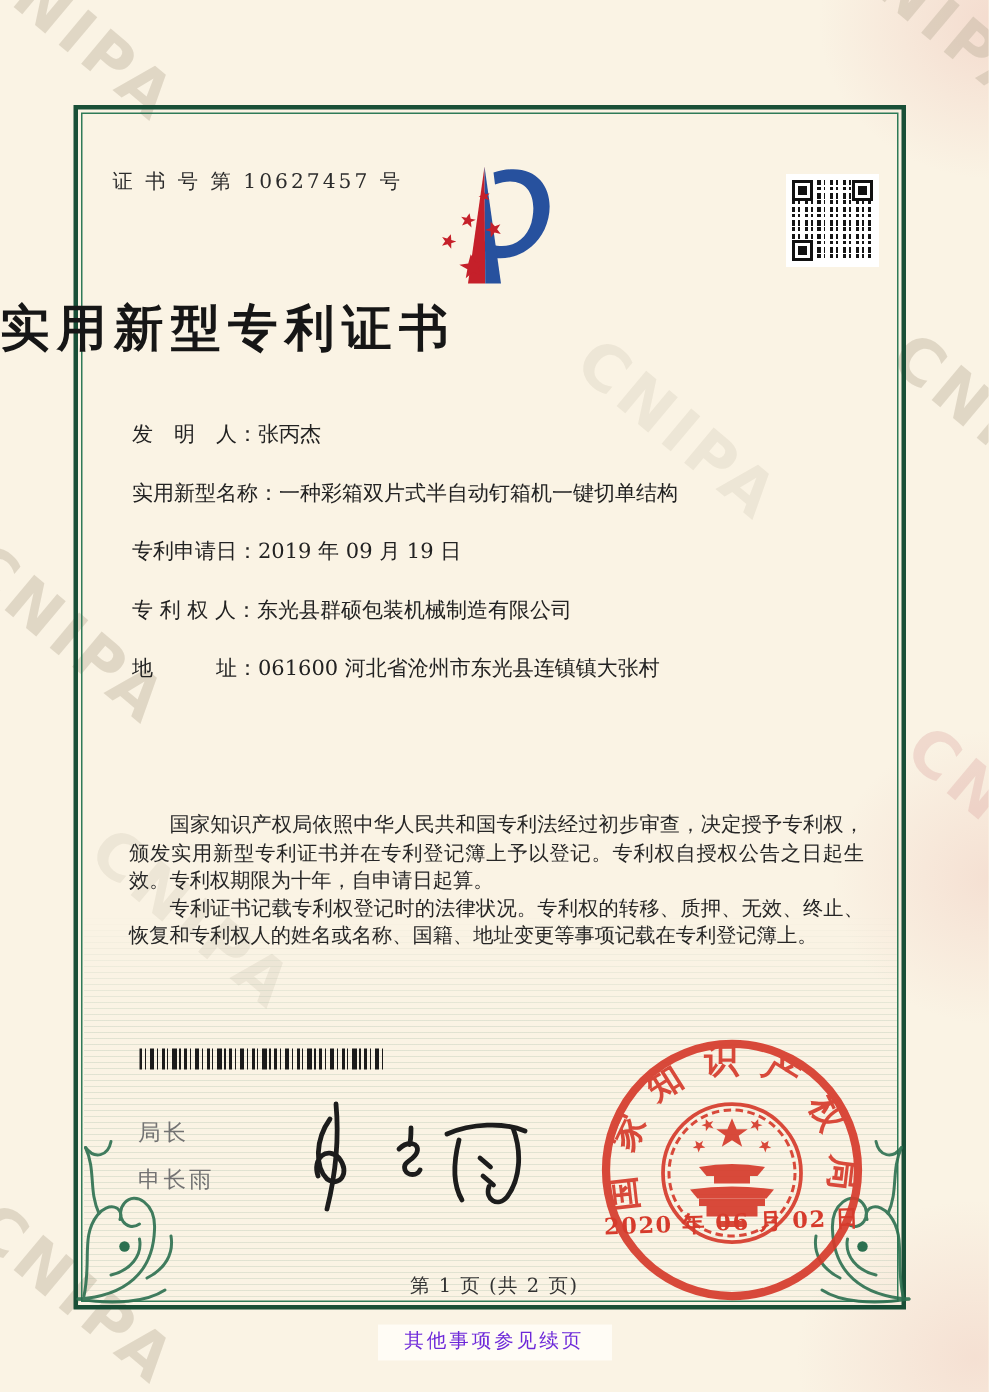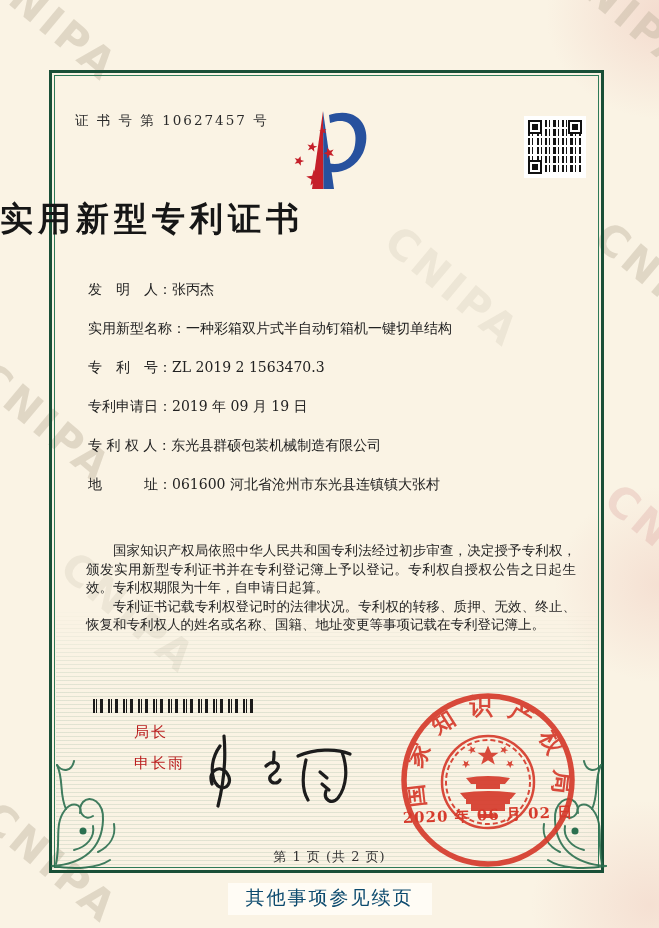--- a/index.html
+++ b/index.html
@@ -43,30 +43,30 @@
   .fields{position:absolute;left:88px;top:281px;font-size:14px;color:#222;}
   .frow{height:24px;margin-bottom:15px;white-space:nowrap;}
   .flabel{display:inline-block;}
   .fvalue{display:inline-block;}
   .grant-pair{margin-left:46px;}
   .par{position:absolute;left:86px;top:541px;width:490px;font-size:13.5px;
     line-height:18.6px;color:#262626;text-align:justify;}
   .par p{margin:0;text-indent:2em;}
   .barcode{position:absolute;left:93px;top:699px;width:165px;height:14px;
     background:repeating-linear-gradient(90deg,#1b1b1b 0 2px,transparent 2px 3.5px,#1b1b1b 3.5px 4.3px,transparent 4.3px 7px,#1b1b1b 7px 10px,transparent 10px 11.6px,#1b1b1b 11.6px 12.4px,transparent 12.4px 15px);}
-  .signer{position:absolute;left:92px;top:723px;font-size:15px;color:#b91c1c;letter-spacing:2px;margin-left:42px;}
+  .signer{position:absolute;left:92px;top:746px;font-size:15px;color:#737373;letter-spacing:2px;}
   .signer-name{margin-top:12px;text-align:right;}
   .signature{position:absolute;left:190px;top:732px;width:170px;height:80px;}
   .seal{position:absolute;left:398px;top:690px;width:180px;height:180px;opacity:.92;}
   .seal-date{position:absolute;left:398px;top:806px;width:180px;text-align:center;
     color:#d63b2c;font-size:15px;font-weight:bold;letter-spacing:1px;transform:rotate(-2deg);}
   .page-indicator{position:absolute;left:0;right:0;top:848px;text-align:center;
     font-size:13px;color:#333;letter-spacing:1px;}
   .footer-note{position:absolute;left:50%;transform:translateX(-50%);top:883px;
-    font-size:19px;color:#0c4a6e;letter-spacing:2px;background:rgba(255,253,248,.85);
+    font-size:13px;color:#6d28d9;letter-spacing:2px;background:rgba(255,253,248,.85);
     padding:2px 18px 4px;white-space:nowrap;}
   .ornament{position:absolute;width:100px;height:118px;top:752px;}
   .ornament.left{left:46px;}
   .ornament.right{left:512px;transform:scaleX(-1);}
 </style>
 </head>
 <body>
 
 <div class="wm" style="left:-30px;top:-4px">CNIPA</div>
 <div class="wm" style="left:545px;top:-12px">CNIPA</div>
@@ -133,23 +133,20 @@
 </div>
 
 <div class="title">实用新型专利证书</div>
 
 <div class="fields">
   <div class="frow">
     <span class="flabel">发　明　人：</span><span class="fvalue">张丙杰</span>
   </div>
   <div class="frow">
     <span class="flabel">实用新型名称：</span><span class="fvalue">一种彩箱双片式半自动钉箱机一键切单结构</span>
-  </div>
-  <div class="frow">
-    <span class="flabel">专　利　号：</span><span class="fvalue">ZL 2019 2 1563470.3</span>
   </div>
   <div class="frow">
     <span class="flabel">专利申请日：</span><span class="fvalue">2019 年 09 月 19 日</span>
   </div>
   <div class="frow">
     <span class="flabel">专 利 权 人：</span><span class="fvalue">东光县群硕包装机械制造有限公司</span>
   </div>
   <div class="frow">
     <span class="flabel">地　　　址：</span><span class="fvalue">061600 河北省沧州市东光县连镇镇大张村</span>
   </div>

